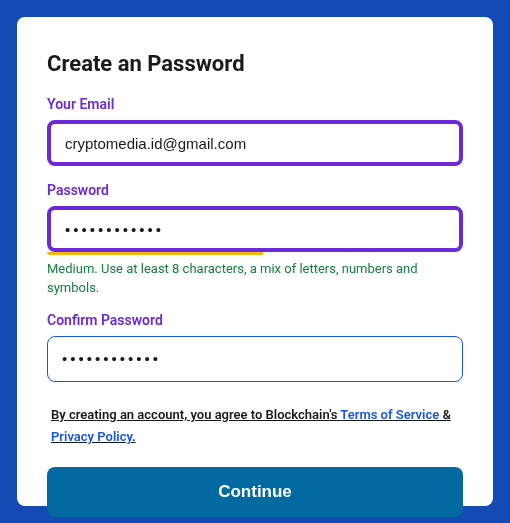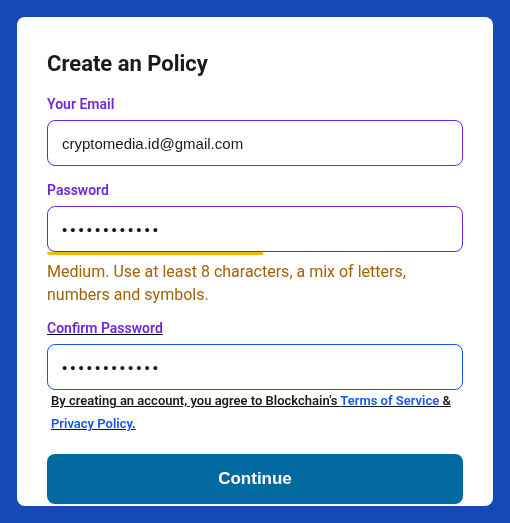--- a/index.html
+++ b/index.html
@@ -29,21 +29,21 @@
     .field-label {
       font-size: 14px;
       font-weight: 600;
       color: #6d28d9;
       margin-bottom: 8px;
       display: block;
     }
     .input {
       width: 100%;
       height: 46px;
-      border: 1px solid #6d28d9;
+      border: 4px solid #6d28d9;
       border-radius: 8px;
       padding: 0 14px;
       font-size: 15px;
       color: #1a1a1a;
       outline: none;
       background: #ffffff;
     }
     .input.pw {
       font-size: 15px;
       letter-spacing: 3px;
@@ -58,28 +58,28 @@
       margin-bottom: 0;
     }
     .strength-bar {
       height: 3px;
       width: 52%;
       background: #f0b90b;
       margin-top: 0;
       border-bottom-left-radius: 3px;
     }
     .strength-text {
-      font-size: 16px;
-      color: #a16207;
+      font-size: 13px;
+      color: #15803d;
       margin-top: 5px;
       margin-bottom: 14px;
       line-height: 1.45;
     }
     .field-confirm {
-      text-decoration: underline;
+      margin-bottom: 22px;
     }
     .agreement {
       font-size: 13px;
       color: #1a1a1a;
       font-weight: 600;
       line-height: 1.75;
       margin-bottom: 18px;
       padding-left: 4px;
       text-decoration: underline;
     }
@@ -97,21 +97,21 @@
       border-radius: 8px;
       font-size: 17px;
       font-weight: 700;
       cursor: pointer;
     }
   </style>
 </head>
 <body>
 
 <div class="card">
-  <h1 class="title">Create an Policy</h1>
+  <h1 class="title">Create an Password</h1>
 
   <div class="field-email">
     <label class="field-label">Your Email</label>
     <input class="input" type="text" value="cryptomedia.id@gmail.com" style="">
   </div>
 
   <div class="field-password">
     <label class="field-label">Password</label>
     <input class="input pw" type="text" value="••••••••••••" style="">
     <div class="strength-bar"></div>

